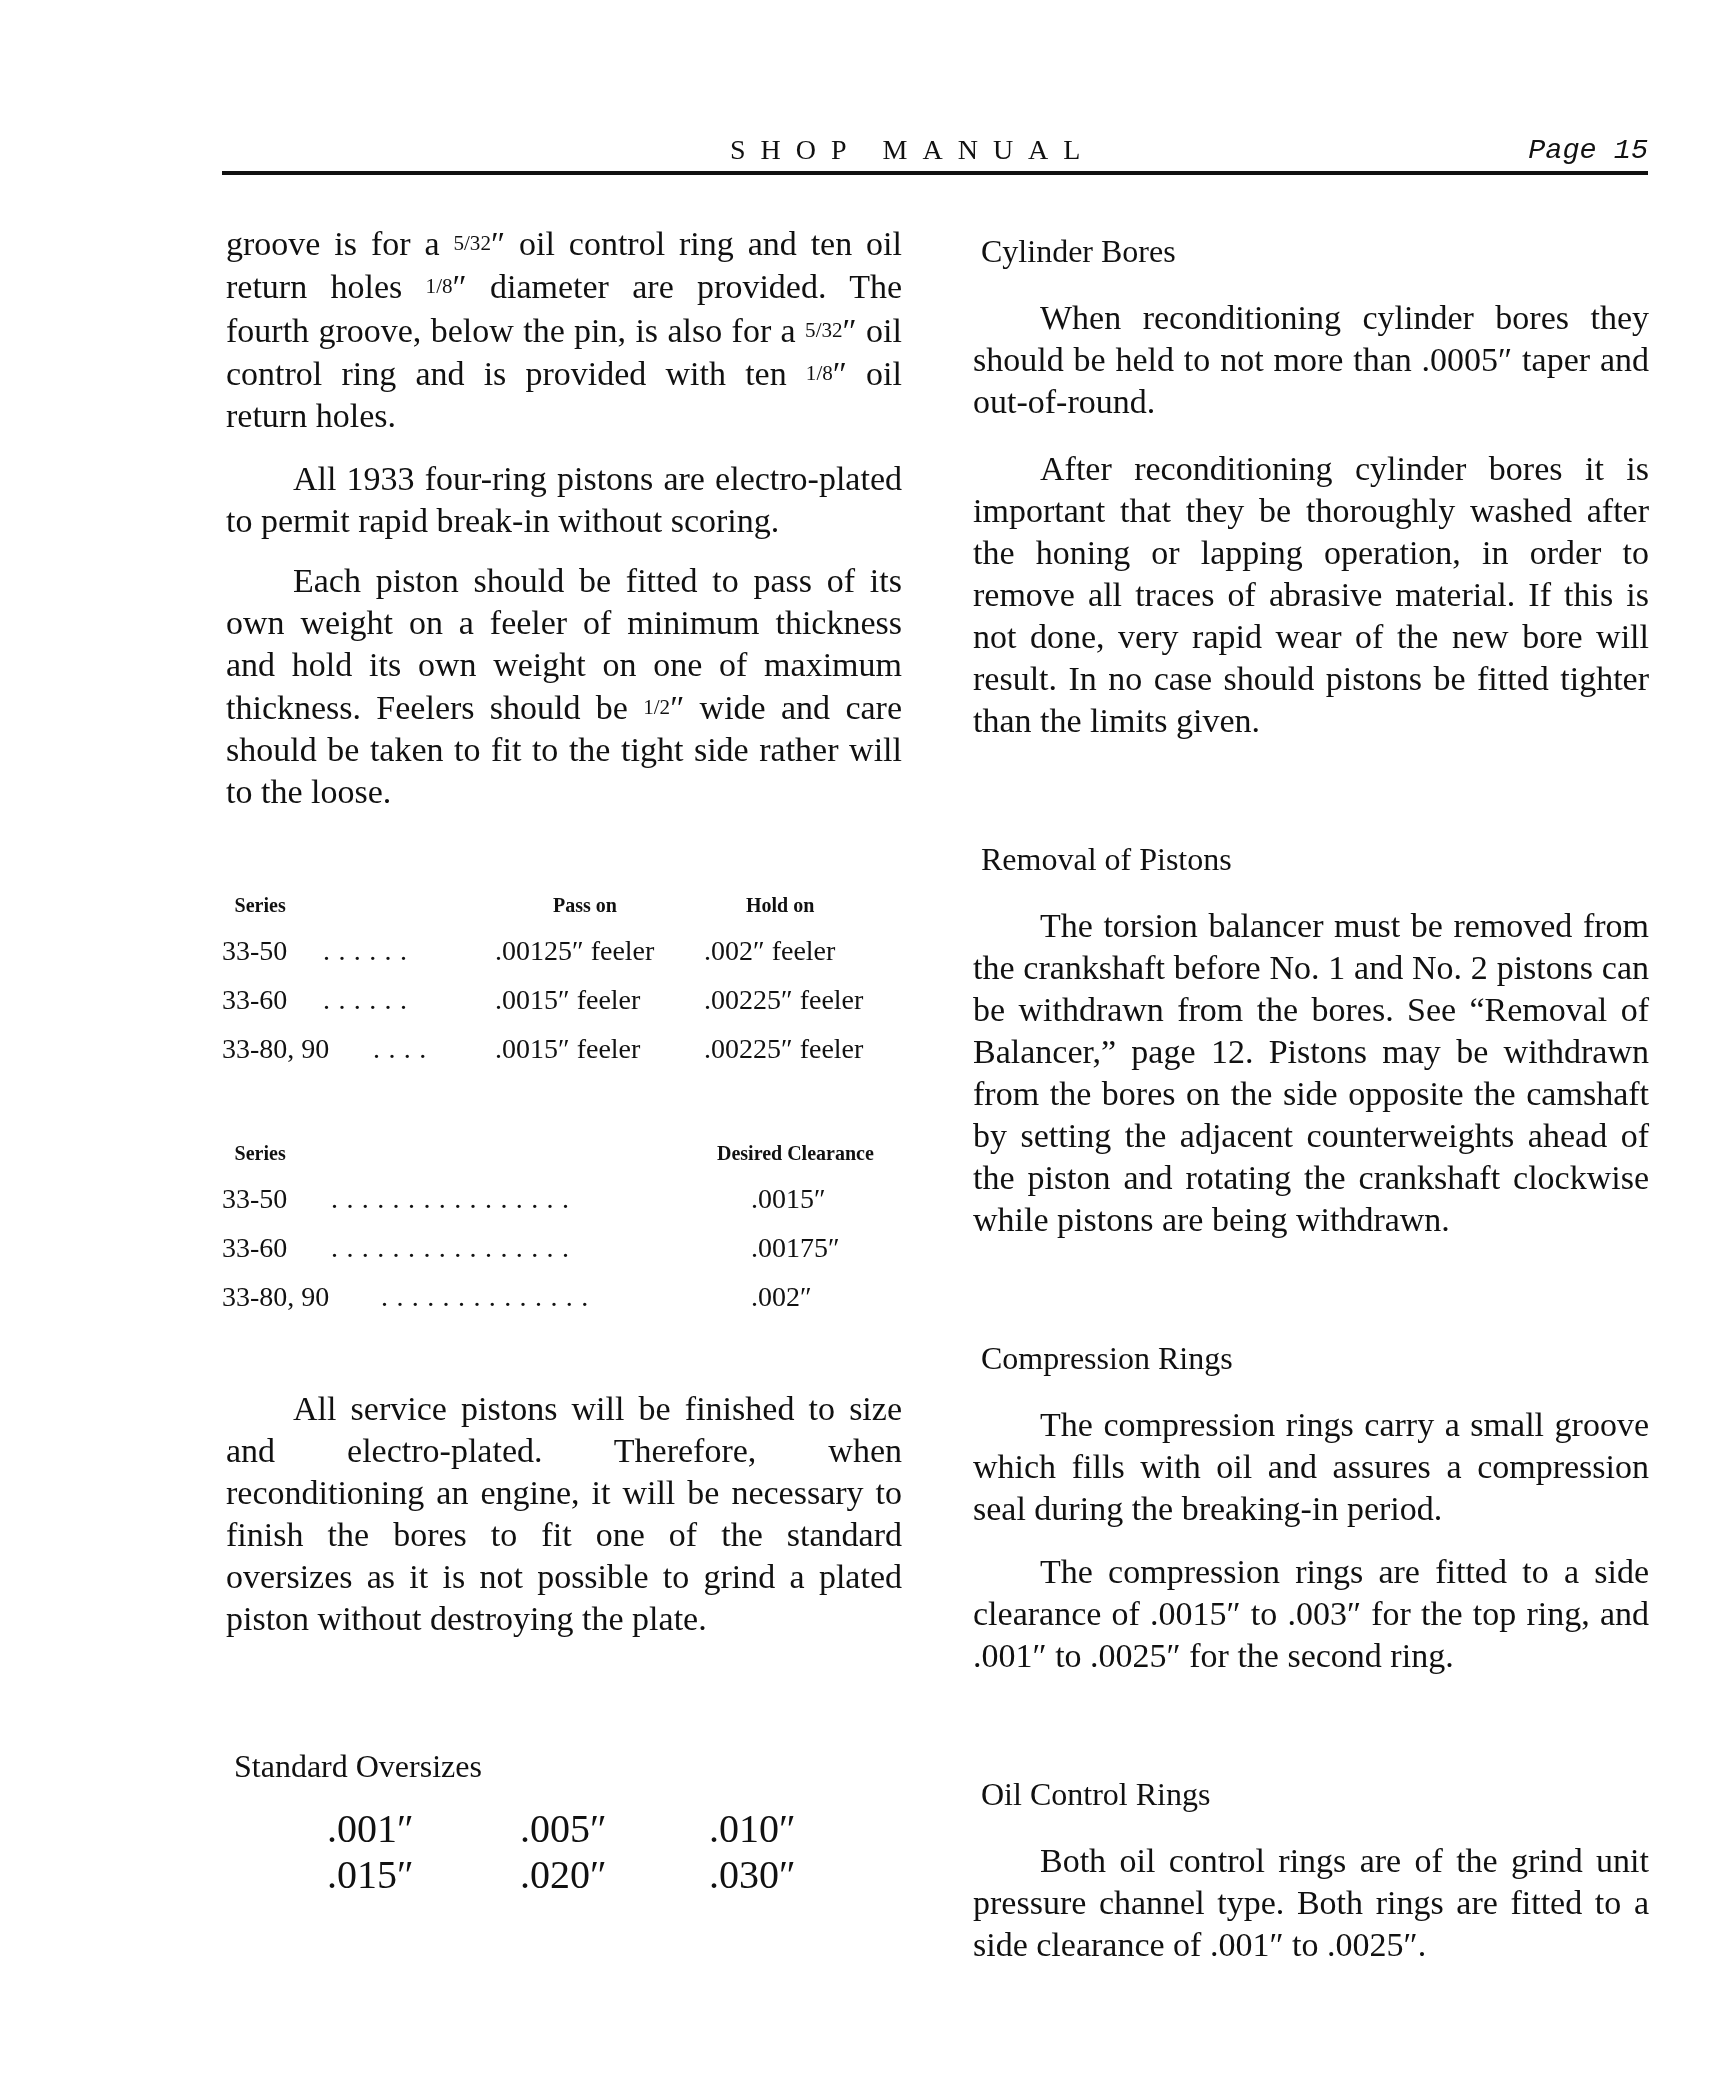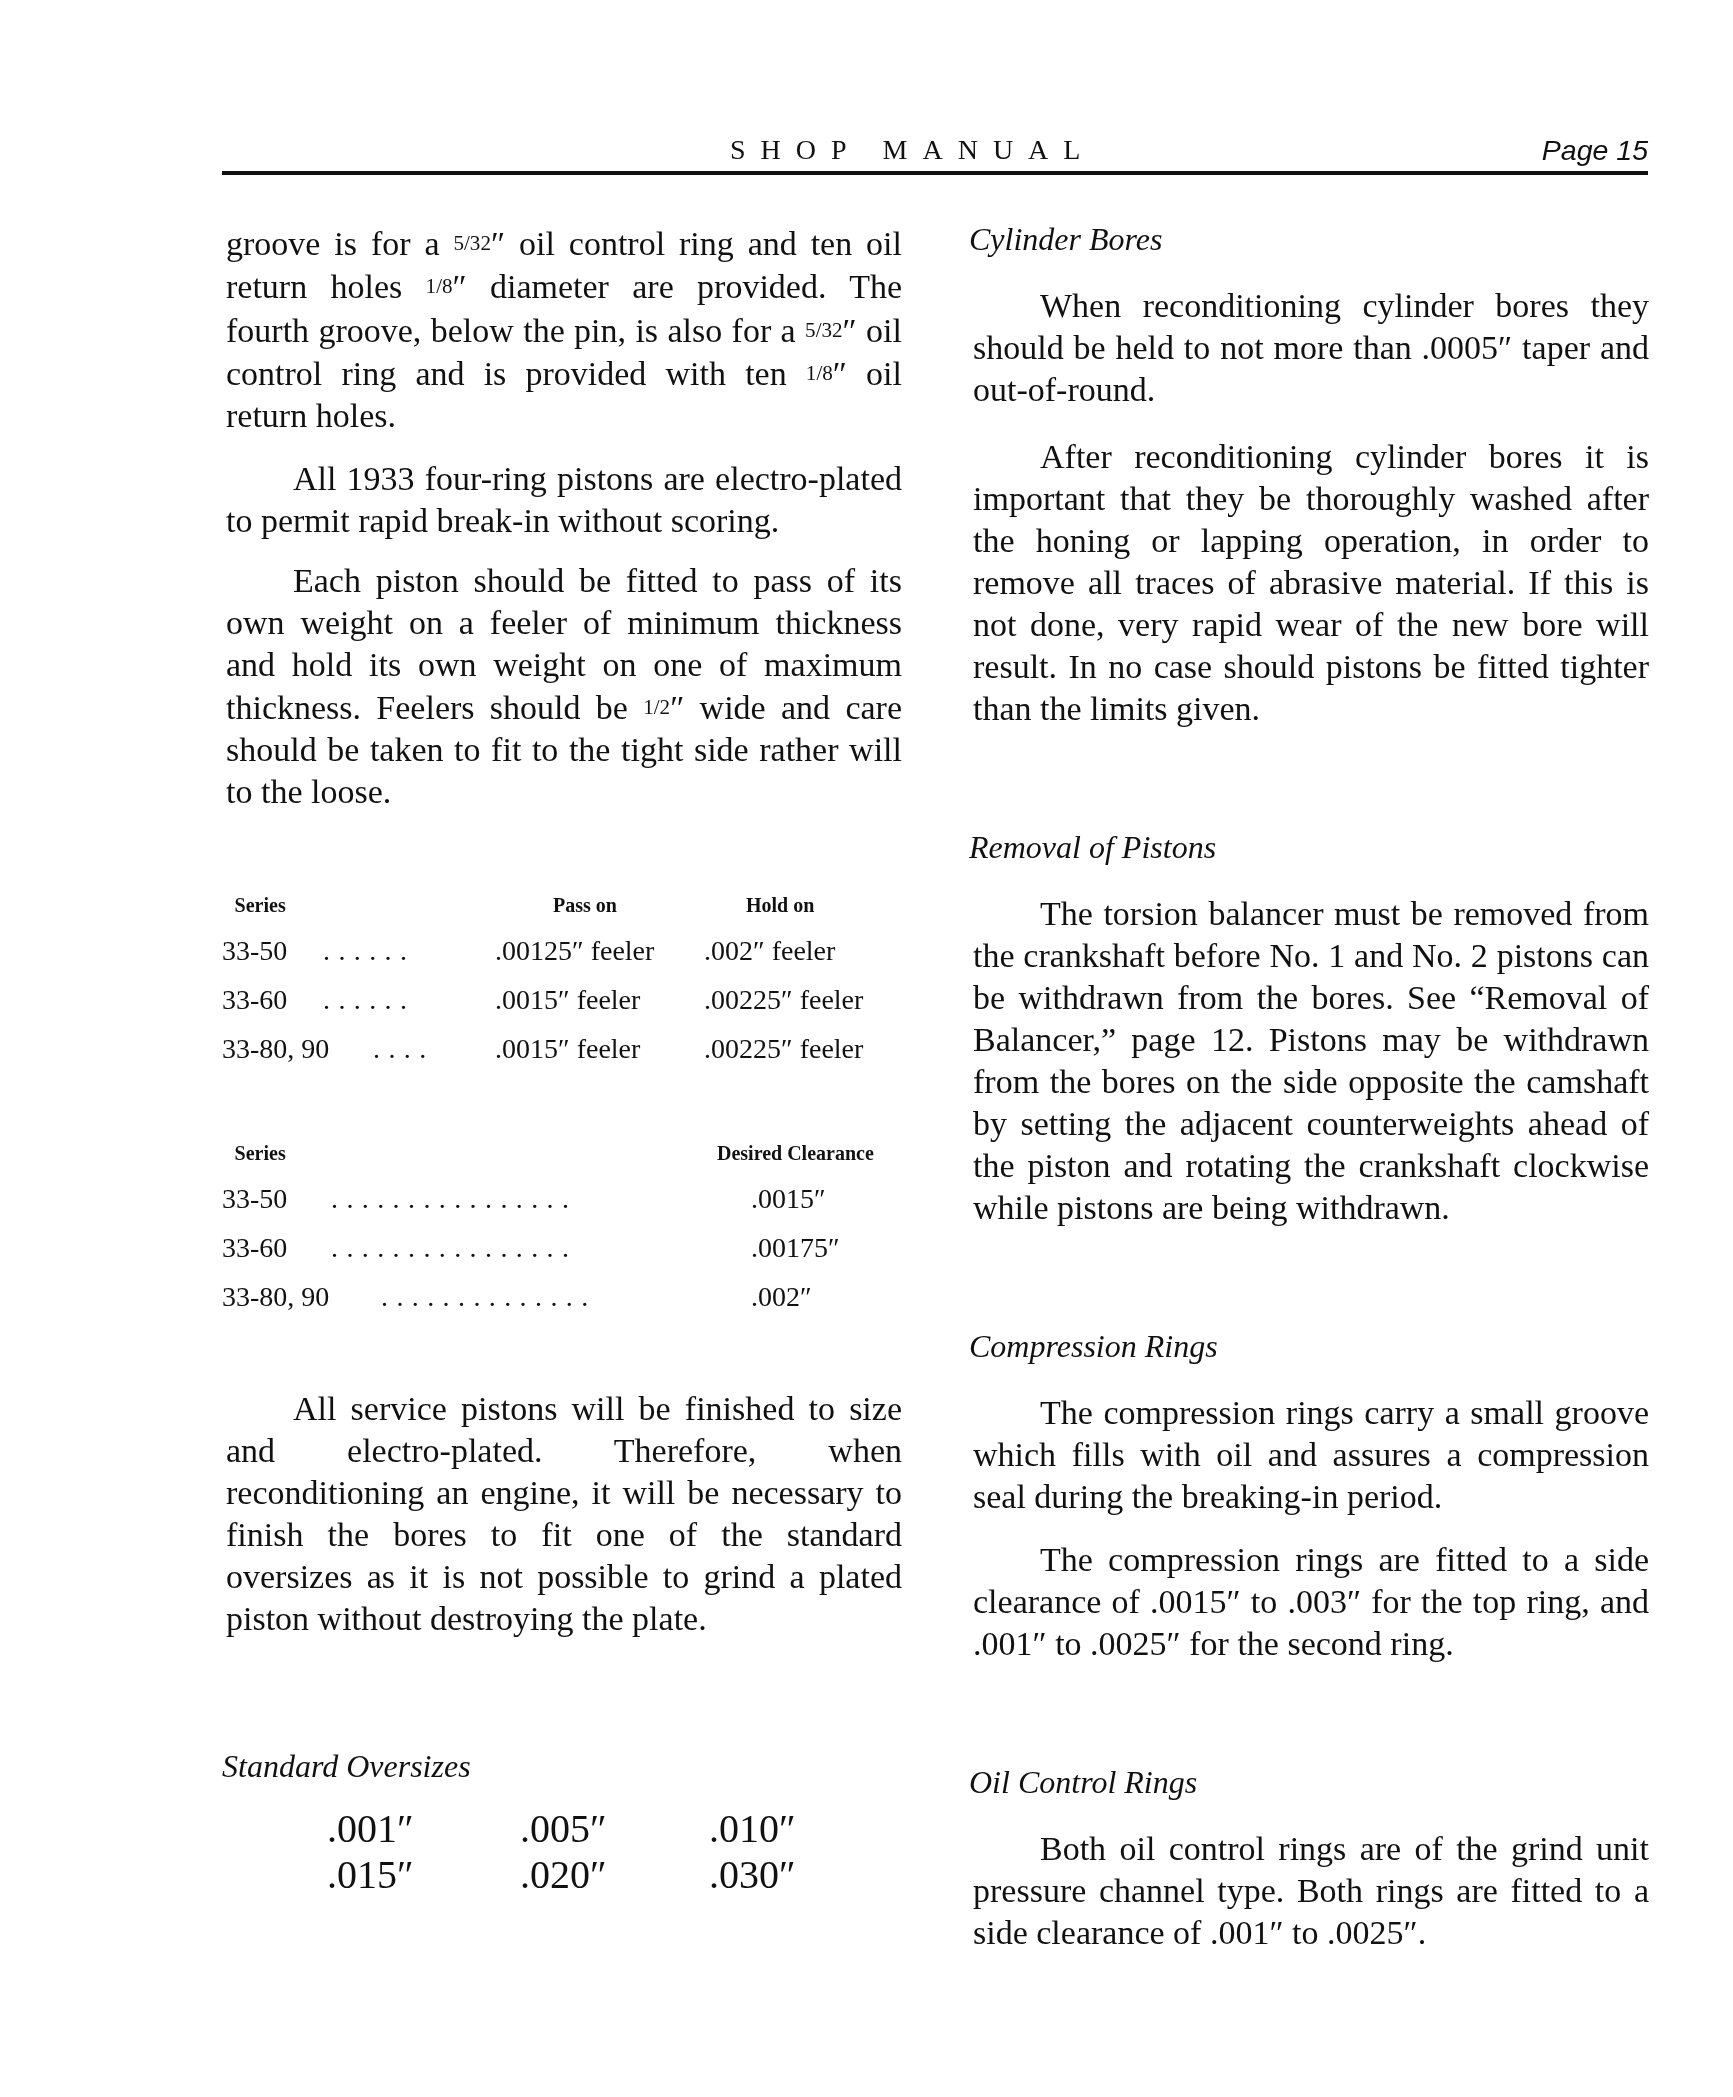--- a/index.html
+++ b/index.html
@@ -4,31 +4,31 @@
   <style>
     html, body { margin: 0; padding: 0; background: #ffffff; }
     body { width: 1733px; height: 2258px; position: relative; overflow: hidden;
            font-family: "DejaVu Serif", "Liberation Serif", serif; color: #111; }
     .page { position: absolute; inset: 0; background: #fff; }
 
     .header { position: absolute; left: 222px; top: 126px; width: 1426px; height: 50px; }
     .header-title { position: absolute; left: 508px; top: 8.4px; font-size: 28px;
                     letter-spacing: 15px; font-family: "Liberation Serif", serif; }
     .header-page { position: absolute; right: 0; top: 7.6px; font-size: 28.5px; font-style: italic;
-                   font-family: Liberation Sans, sans-serif; }
+                   font-family: Liberation Mono, monospace; }
     .header-rule { position: absolute; left: 0; top: 45px; width: 1426px; height: 3.8px; background: #111; }
 
     .col { position: absolute; width: 684px; font-family: "Liberation Serif", serif;
            font-size: 34px; line-height: 42px; }
     .col-left { left: 222px; top: 218px; }
     .col-right { left: 969px; top: 218px; }
 
     p { margin: 4px; text-align: justify; }
     .indent { text-indent: 67px; }
-    .heading { font-style: italic; font-size: 32px; margin: 0; font-weight: normal; }
+    .heading { font-size: 32px; margin: 12px; font-weight: normal; }
 
     .frac { font-size: 0.62em; vertical-align: 0.25em; }
 
     
     .tbl { position: relative; width: 684px; font-size: 28px; }
     .tbl-head { font-size: 20px; font-weight: bold; height: 46px; position: relative; }
     .tbl-row { position: relative; height: 49px; }
     .c { position: absolute; white-space: nowrap; }
     .leader { position: absolute; white-space: nowrap; letter-spacing: 8.4px; }
 

